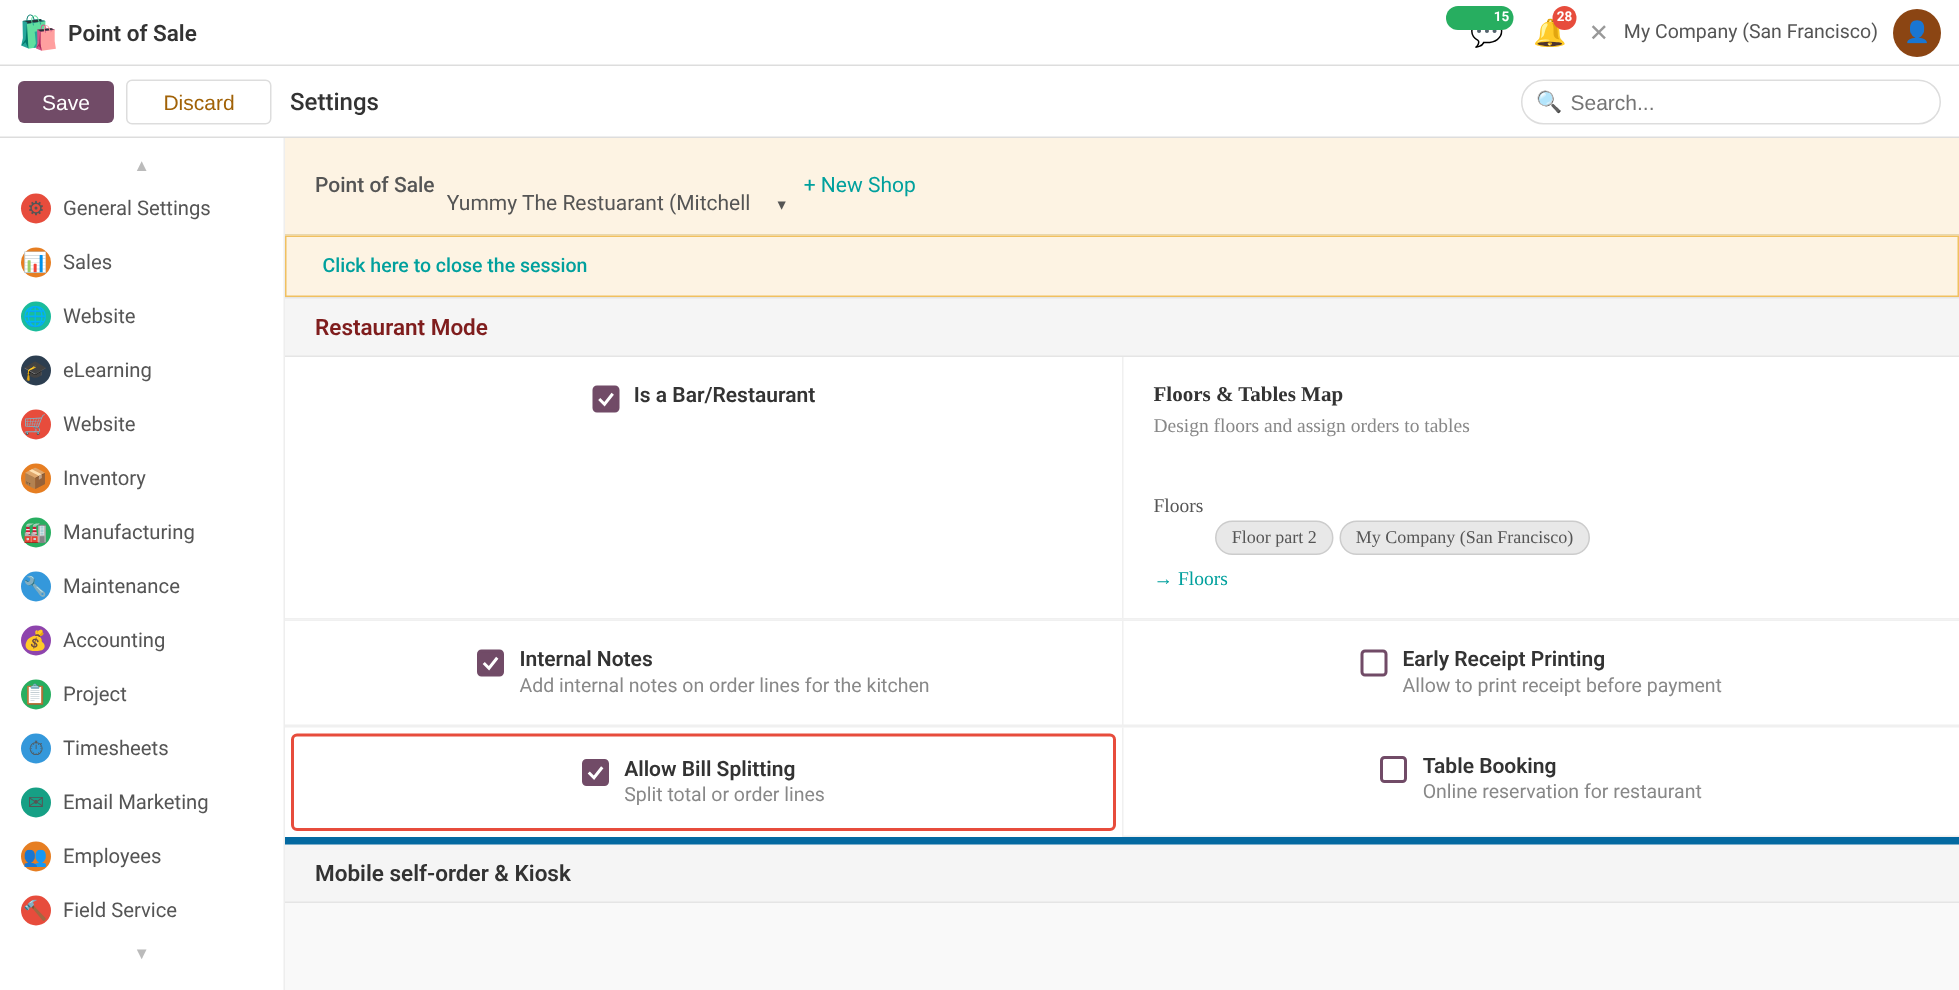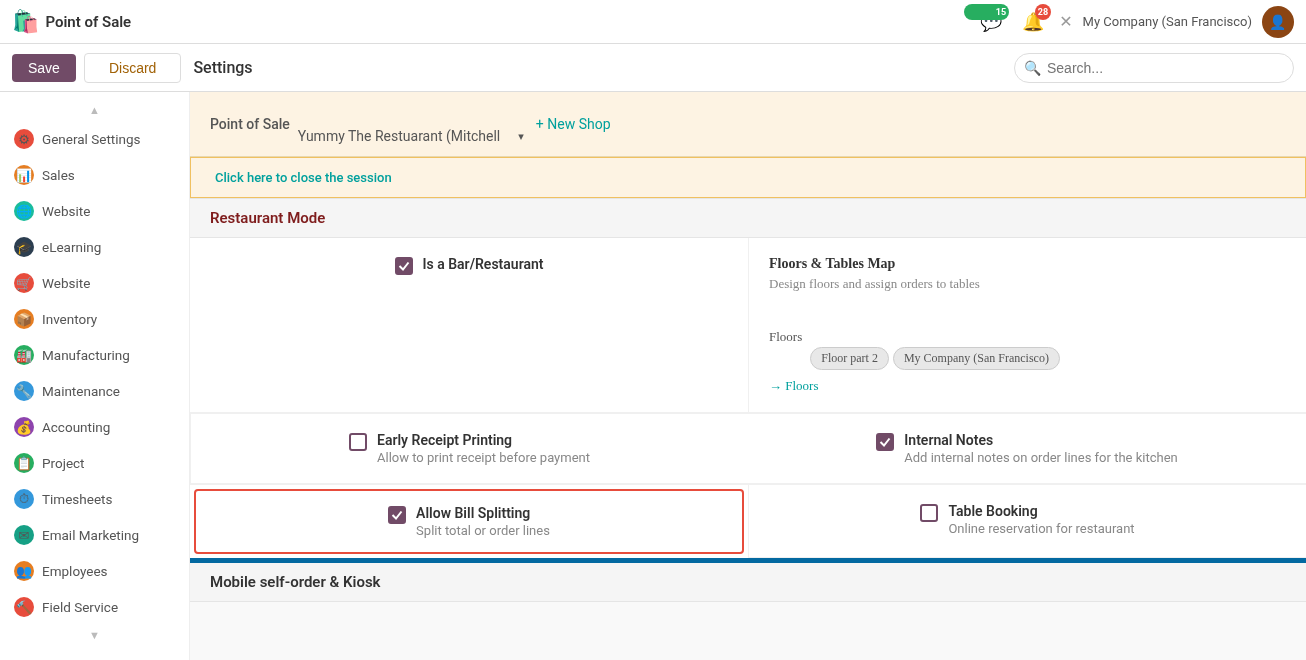--- a/index.html
+++ b/index.html
@@ -308,43 +308,43 @@
         <div class="floors-tags-row">
           <span class="floor-label">Floors</span>
           <span class="floor-tag">Floor part 2</span>
           <span class="floor-tag">My Company (San Francisco)</span>
         </div>
         <div class="floors-link">→ Floors</div>
       </div>
     </div>
 
     <div style="display:grid;grid-template-columns:1fr 1fr;background:#fff;border-top:1px solid #f0f0f0;">
-      <div class="setting-cell setting-cell-right">
-        <div class="setting-row">
-          <div class="setting-checkbox unchecked">
-          </div>
-          <div>
-            <div class="setting-title">Early Receipt Printing</div>
-            <div class="setting-desc">Allow to print receipt before payment</div>
-          </div>
-        </div>
-      </div>
       <div class="setting-cell">
         <div class="setting-row">
           <div class="setting-checkbox">
             <svg viewBox="0 0 12 12" fill="none">
               <polyline points="1.5,6 5,9.5 10.5,2.5" stroke="white" stroke-width="2" fill="none"></polyline>
             </svg>
           </div>
           <div>
             <div class="setting-title">Internal Notes</div>
             <div class="setting-desc">Add internal notes on order lines for the kitchen</div>
           </div>
         </div>
       </div>
+      <div class="setting-cell setting-cell-right">
+        <div class="setting-row">
+          <div class="setting-checkbox unchecked">
+          </div>
+          <div>
+            <div class="setting-title">Early Receipt Printing</div>
+            <div class="setting-desc">Allow to print receipt before payment</div>
+          </div>
+        </div>
+      </div>
     </div>
 
     <div style="display:grid;grid-template-columns:1fr 1fr;background:#fff;border-top:1px solid #f0f0f0;">
       <div class="setting-cell highlighted-cell" style="margin:4px;padding:14px 16px;">
         <div class="setting-row">
           <div class="setting-checkbox">
             <svg viewBox="0 0 12 12" fill="none">
               <polyline points="1.5,6 5,9.5 10.5,2.5" stroke="white" stroke-width="2" fill="none"></polyline>
             </svg>
           </div>

